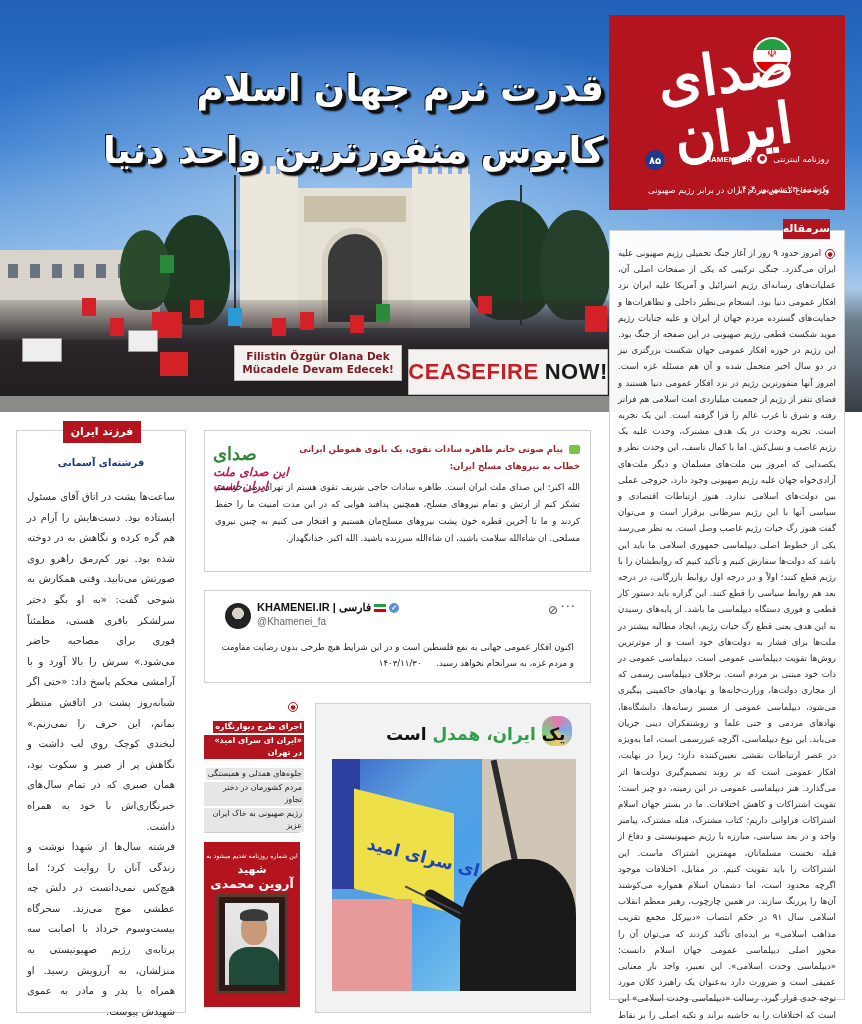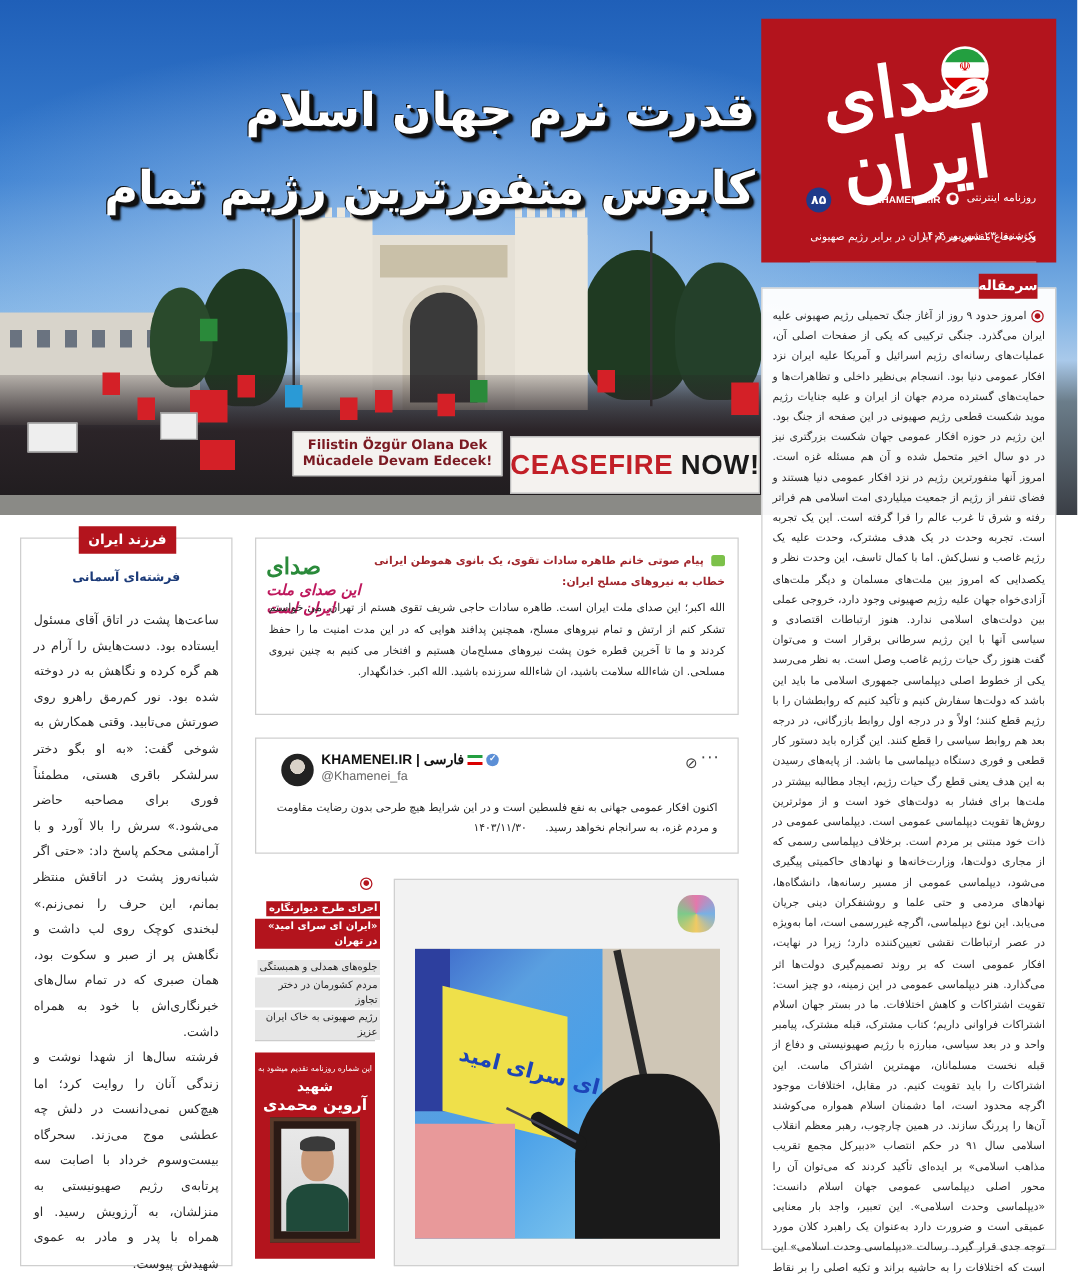--- a/index.html
+++ b/index.html
@@ -174,21 +174,21 @@
     <span>Filistin Özgür Olana Dek</span>
     <span>Mücadele Devam Edecek!</span>
   </div>
   <div class="banner banner-2">
     <span class="red">CEASEFIRE</span>
     <span class="dark">NOW!</span>
   </div>
 
   <div class="headline">
     <div>قدرت نرم جهان اسلام</div>
-    <div>کابوس منفورترین رژیم تمام</div>
+    <div>کابوس منفورترین واحد دنیا</div>
   </div>
 </div>
 
 <div class="masthead">
   <div class="flag-emblem">
     <div class="g"></div>
       <div class="w"></div>
       <div class="r"></div>
   </div>
   <div class="logo-text">صدای ایران</div>
@@ -270,20 +270,25 @@
     <div class="inner">
       <div class="body"></div>
       <div class="head"></div>
       <div class="hair"></div>
     </div>
   </div>
 </div>
 
 <div class="hamdel">
   <div class="hamdel-logo"></div>
+  <div class="hamdel-title">
+    <span>یک</span>
+    <span class="green">ایران، همدل</span>
+    <span>است</span>
+  </div>
   <div class="mural">
     <div class="wall"></div>
     <div class="tile-d"></div>
     <div class="tile-y"></div>
     <div class="tile-p"></div>
     <div class="beam"></div>
     <div class="script">ای سرای امید</div>
     <div class="person"></div>
     <div class="arm"></div>
     <div class="brush"></div>

